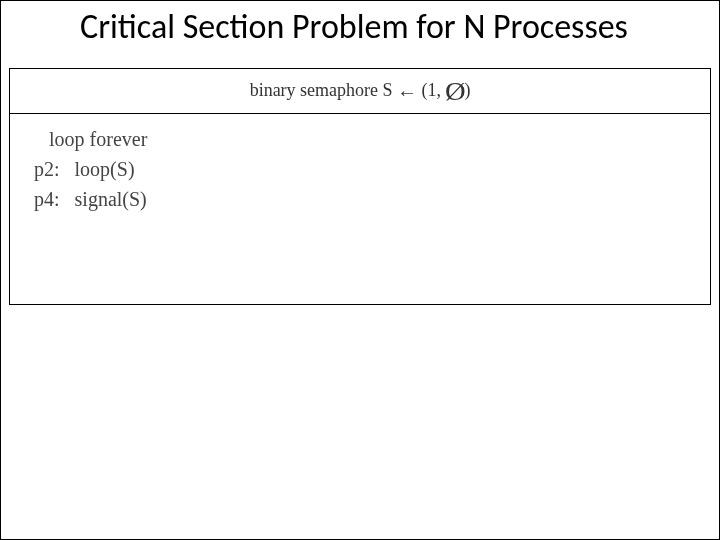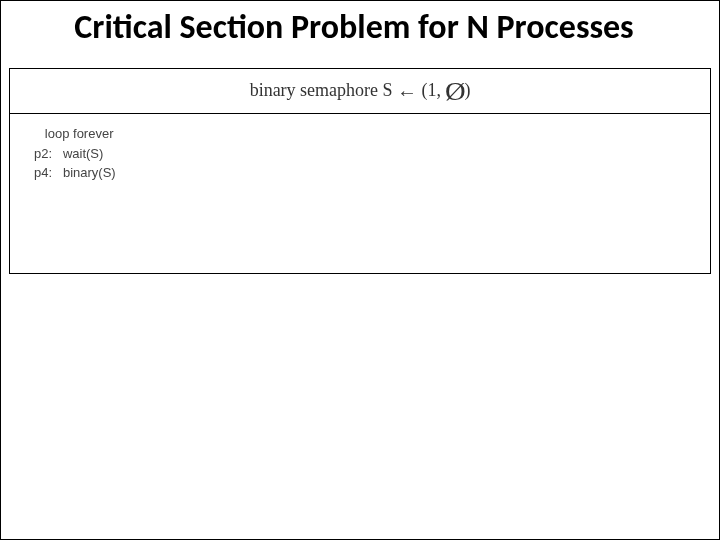--- a/index.html
+++ b/index.html
@@ -15,21 +15,21 @@
       overflow: hidden;
     }
     .slide {
       width: 100%;
       height: 100%;
       border: 1px solid #000;
       padding: 6px 0 0 0;
     }
     .title {
       font-size: 34px;
-      font-weight: bold;
+      font-weight: normal;
       color: #000;
       text-align: center;
       line-height: 1.15;
       padding: 0 52px 16px 40px;
     }
     .figure {
       margin: 6px 8px 0 8px;
       border: 1px solid #000;
     }
     .figure-header {
@@ -45,38 +45,38 @@
       vertical-align: -4px;
       display: inline-block;
       transform: scaleX(1.1);
     }
     .figure-header .arrow {
       font-size: 20px;
       vertical-align: -1px;
     }
     .figure-body {
       padding: 10px 8px 90px 24px;
-      font-family: Liberation Sans, sans-serif;
-      font-size: 13px;
+      font-family: Liberation Serif, serif;
+      font-size: 20px;
       color: #444;
       line-height: 1.5;
     }
     .code-line {
       white-space: pre;
     }
   </style>
 </head>
 <body>
 
 <div class="slide">
   <h1 class="title">Critical Section Problem for N Processes</h1>
 
   <div class="figure">
     <div class="figure-header">
       <span>binary semaphore S </span><span class="arrow">←</span><span> (1, </span><span class="empty-set">Ø</span><span>)</span>
     </div>
     <div class="figure-body">
       <div class="code-line">   loop forever</div>
-      <div class="code-line">p2:   wait(S)</div>
-      <div class="code-line">p4:   binary(S)</div>
+      <div class="code-line">p2:   loop(S)</div>
+      <div class="code-line">p4:   signal(S)</div>
     </div>
   </div>
 </div>
 
 </body></html>

